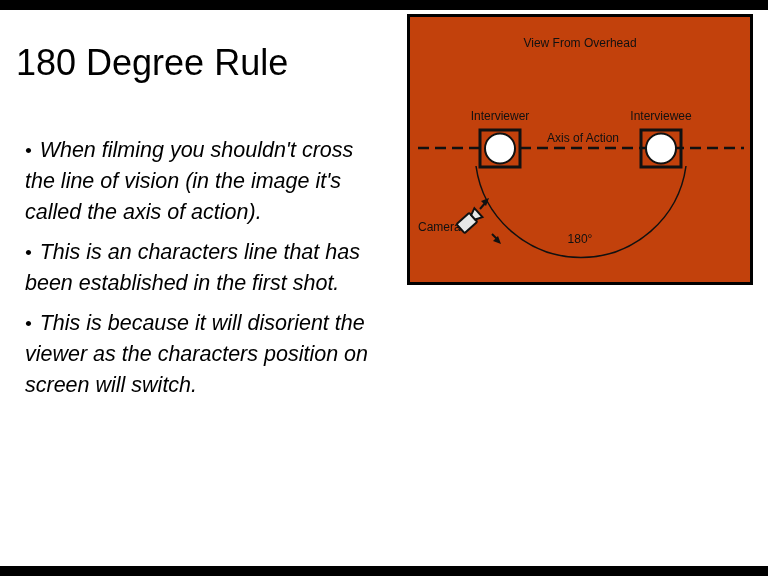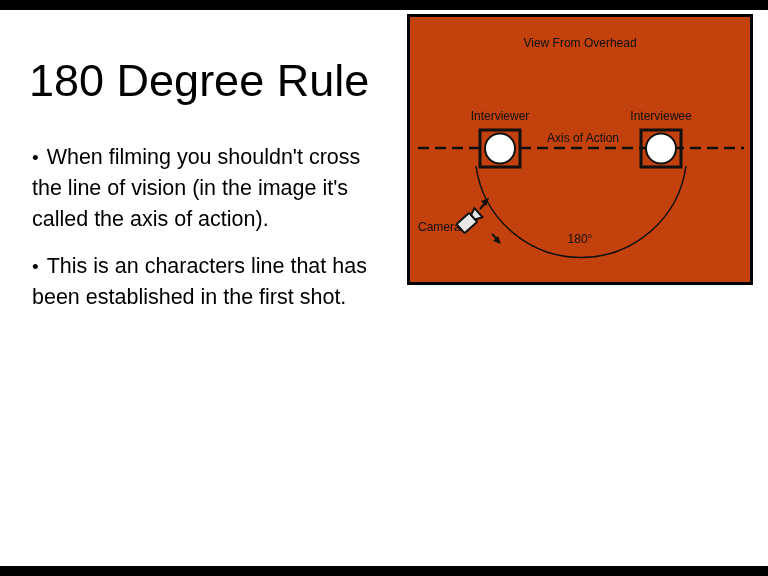--- a/index.html
+++ b/index.html
@@ -23,43 +23,44 @@
     height: 10px;
     background: #000000;
   }
   .letterbox.top { top: 0; }
   .letterbox.bottom { bottom: 0; }
 
   .title {
     position: absolute;
     left: 12px;
     top: 38px;
-    margin: 17px;
-    font-size: 45px;
+    margin: 4px;
+    font-size: 36px;
     font-weight: 400;
     letter-spacing: 0px;
     color: #000000;
     white-space: nowrap;
   }
 
   .bullets {
     position: absolute;
     left: 16px;
     top: 126px;
     width: 400px;
     margin: 0;
     padding: 0;
     list-style: none;
     font-size: 21.5px;
     line-height: 31px;
     color: #000000;
   }
   .bullets li {
-    margin: 16px;
+    margin: 9px;
     padding: 0;
+    font-style: italic;
   }
   .bullet-marker {
     display: inline;
     margin-right: 8px;
     font-size: 19px;
   }
   .bullet-text {
     white-space: pre-line;
   }
 
@@ -89,20 +90,23 @@
   <div class="letterbox top"></div>
 
   <h1 class="title">180 Degree Rule</h1>
 
   <ul class="bullets">
     <li><span class="bullet-marker">•</span><span class="bullet-text">When filming you shouldn't cross
 the line of vision (in the image it's
 called the axis of action).</span></li>
     <li><span class="bullet-marker">•</span><span class="bullet-text">This is an characters line that has
 been established in the first shot.</span></li>
+    <li><span class="bullet-marker">•</span><span class="bullet-text">This is because it will disorient the
+viewer as the characters position on
+screen will switch.</span></li>
   </ul>
 
   <div class="diagram">
     <svg width="340" height="265" viewBox="0 0 340 265">
 
       <text x="170" y="30" text-anchor="middle" font-size="12.5">View From Overhead</text>
 
       <line x1="8" y1="131" x2="334" y2="131" stroke="#111111" stroke-width="2.5" stroke-dasharray="11 6"></line>
 
       <text x="173" y="125" text-anchor="middle" font-size="12">Axis of Action</text>

